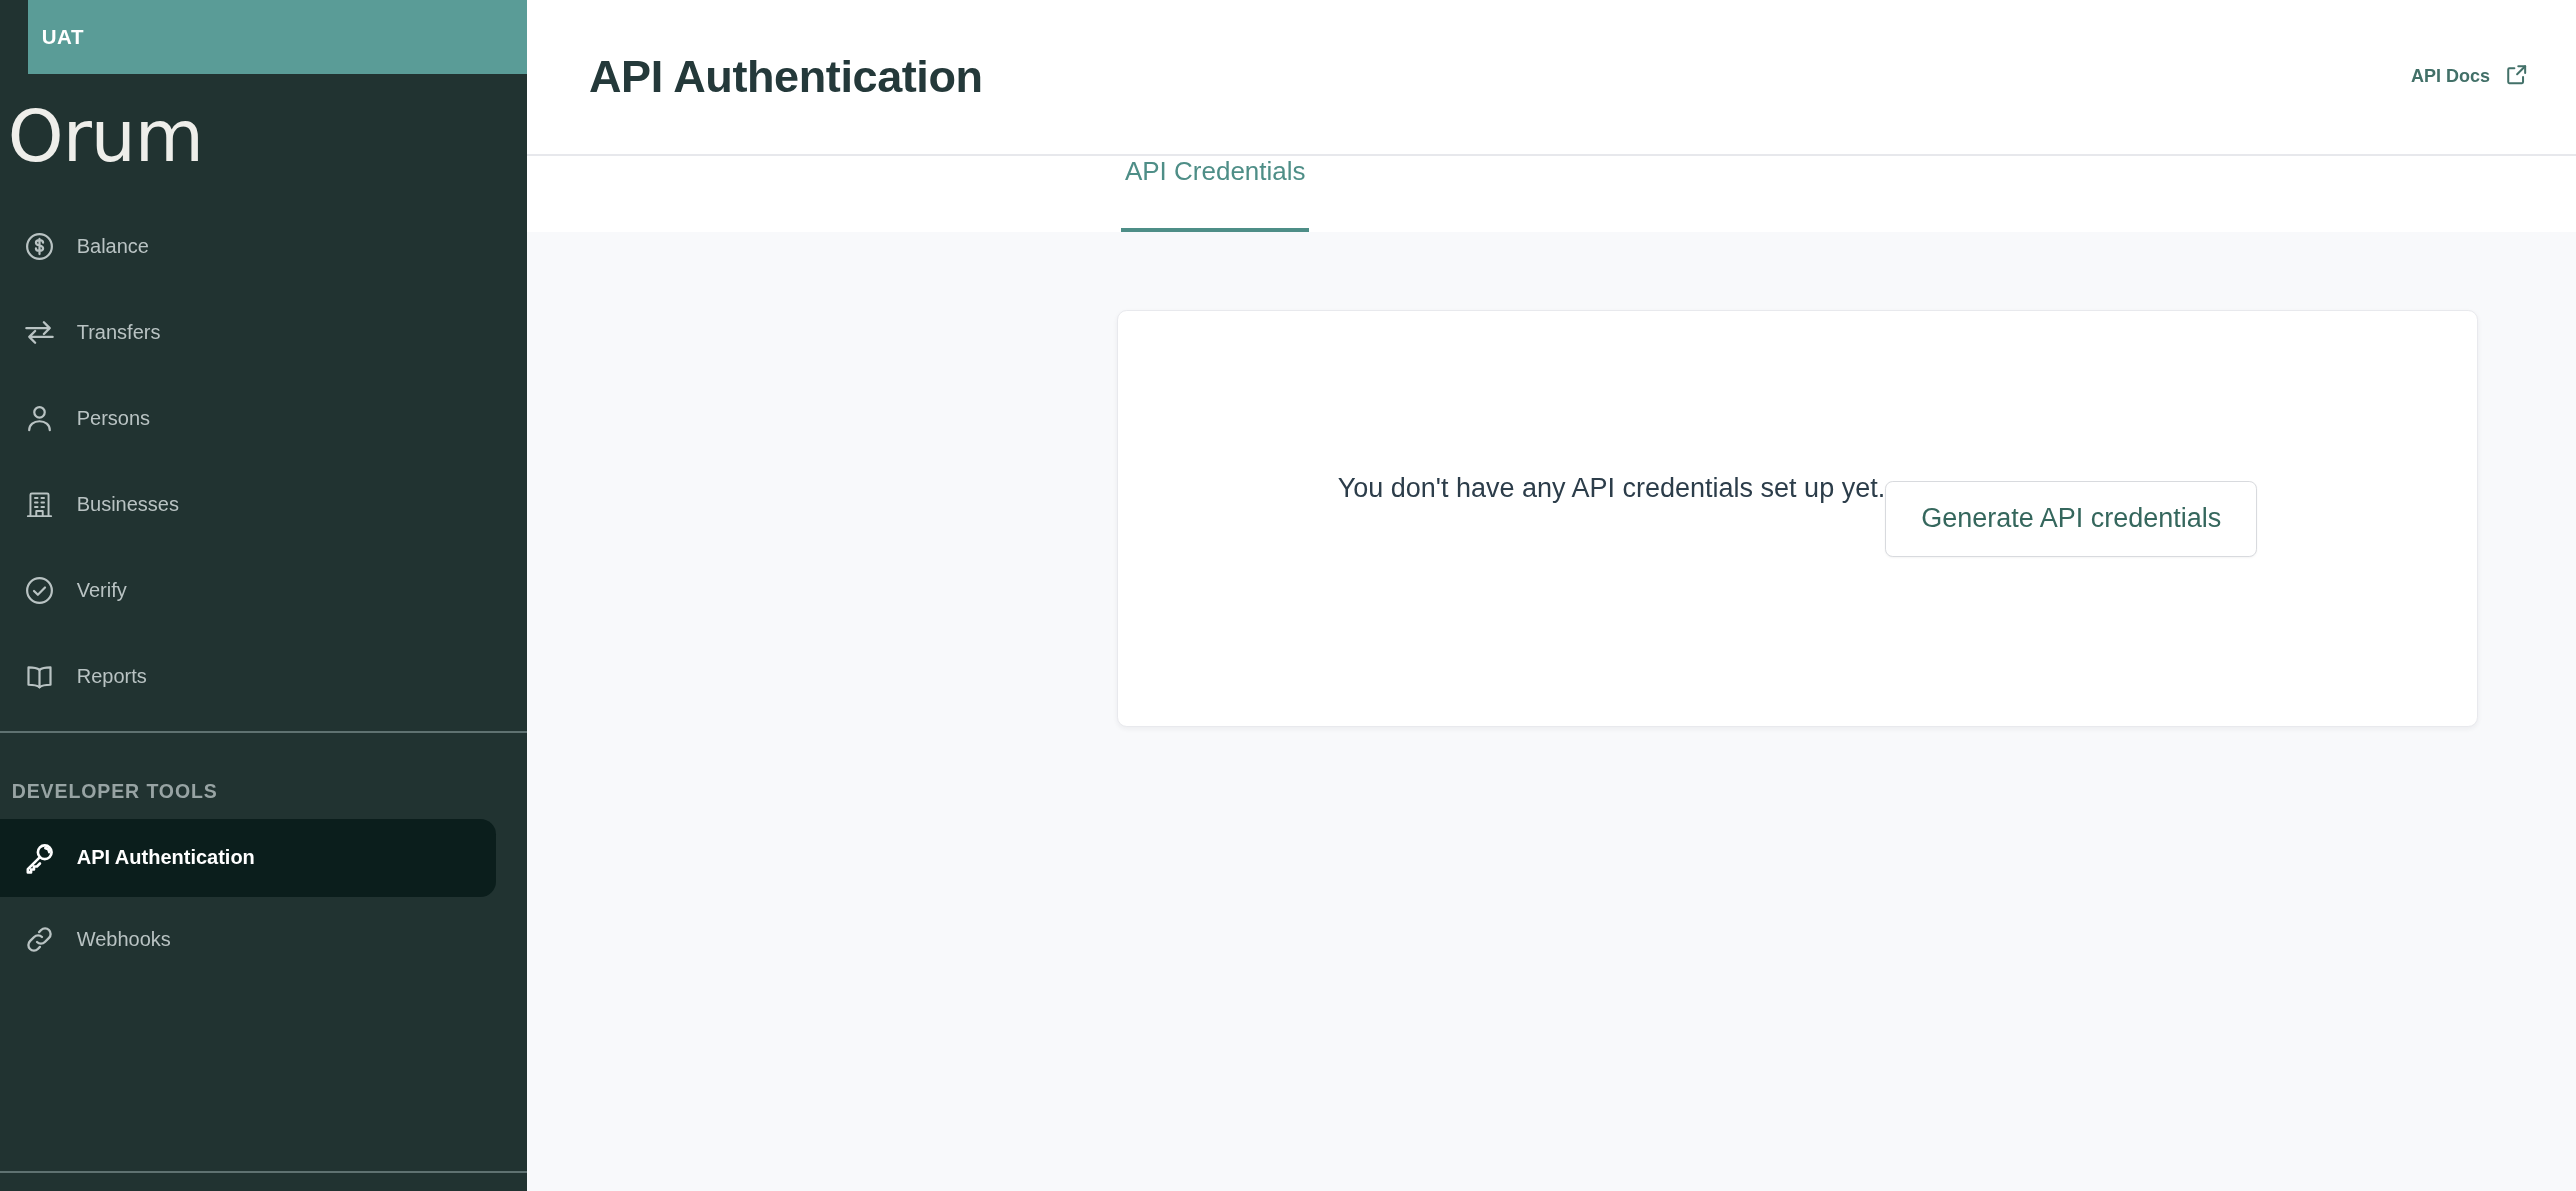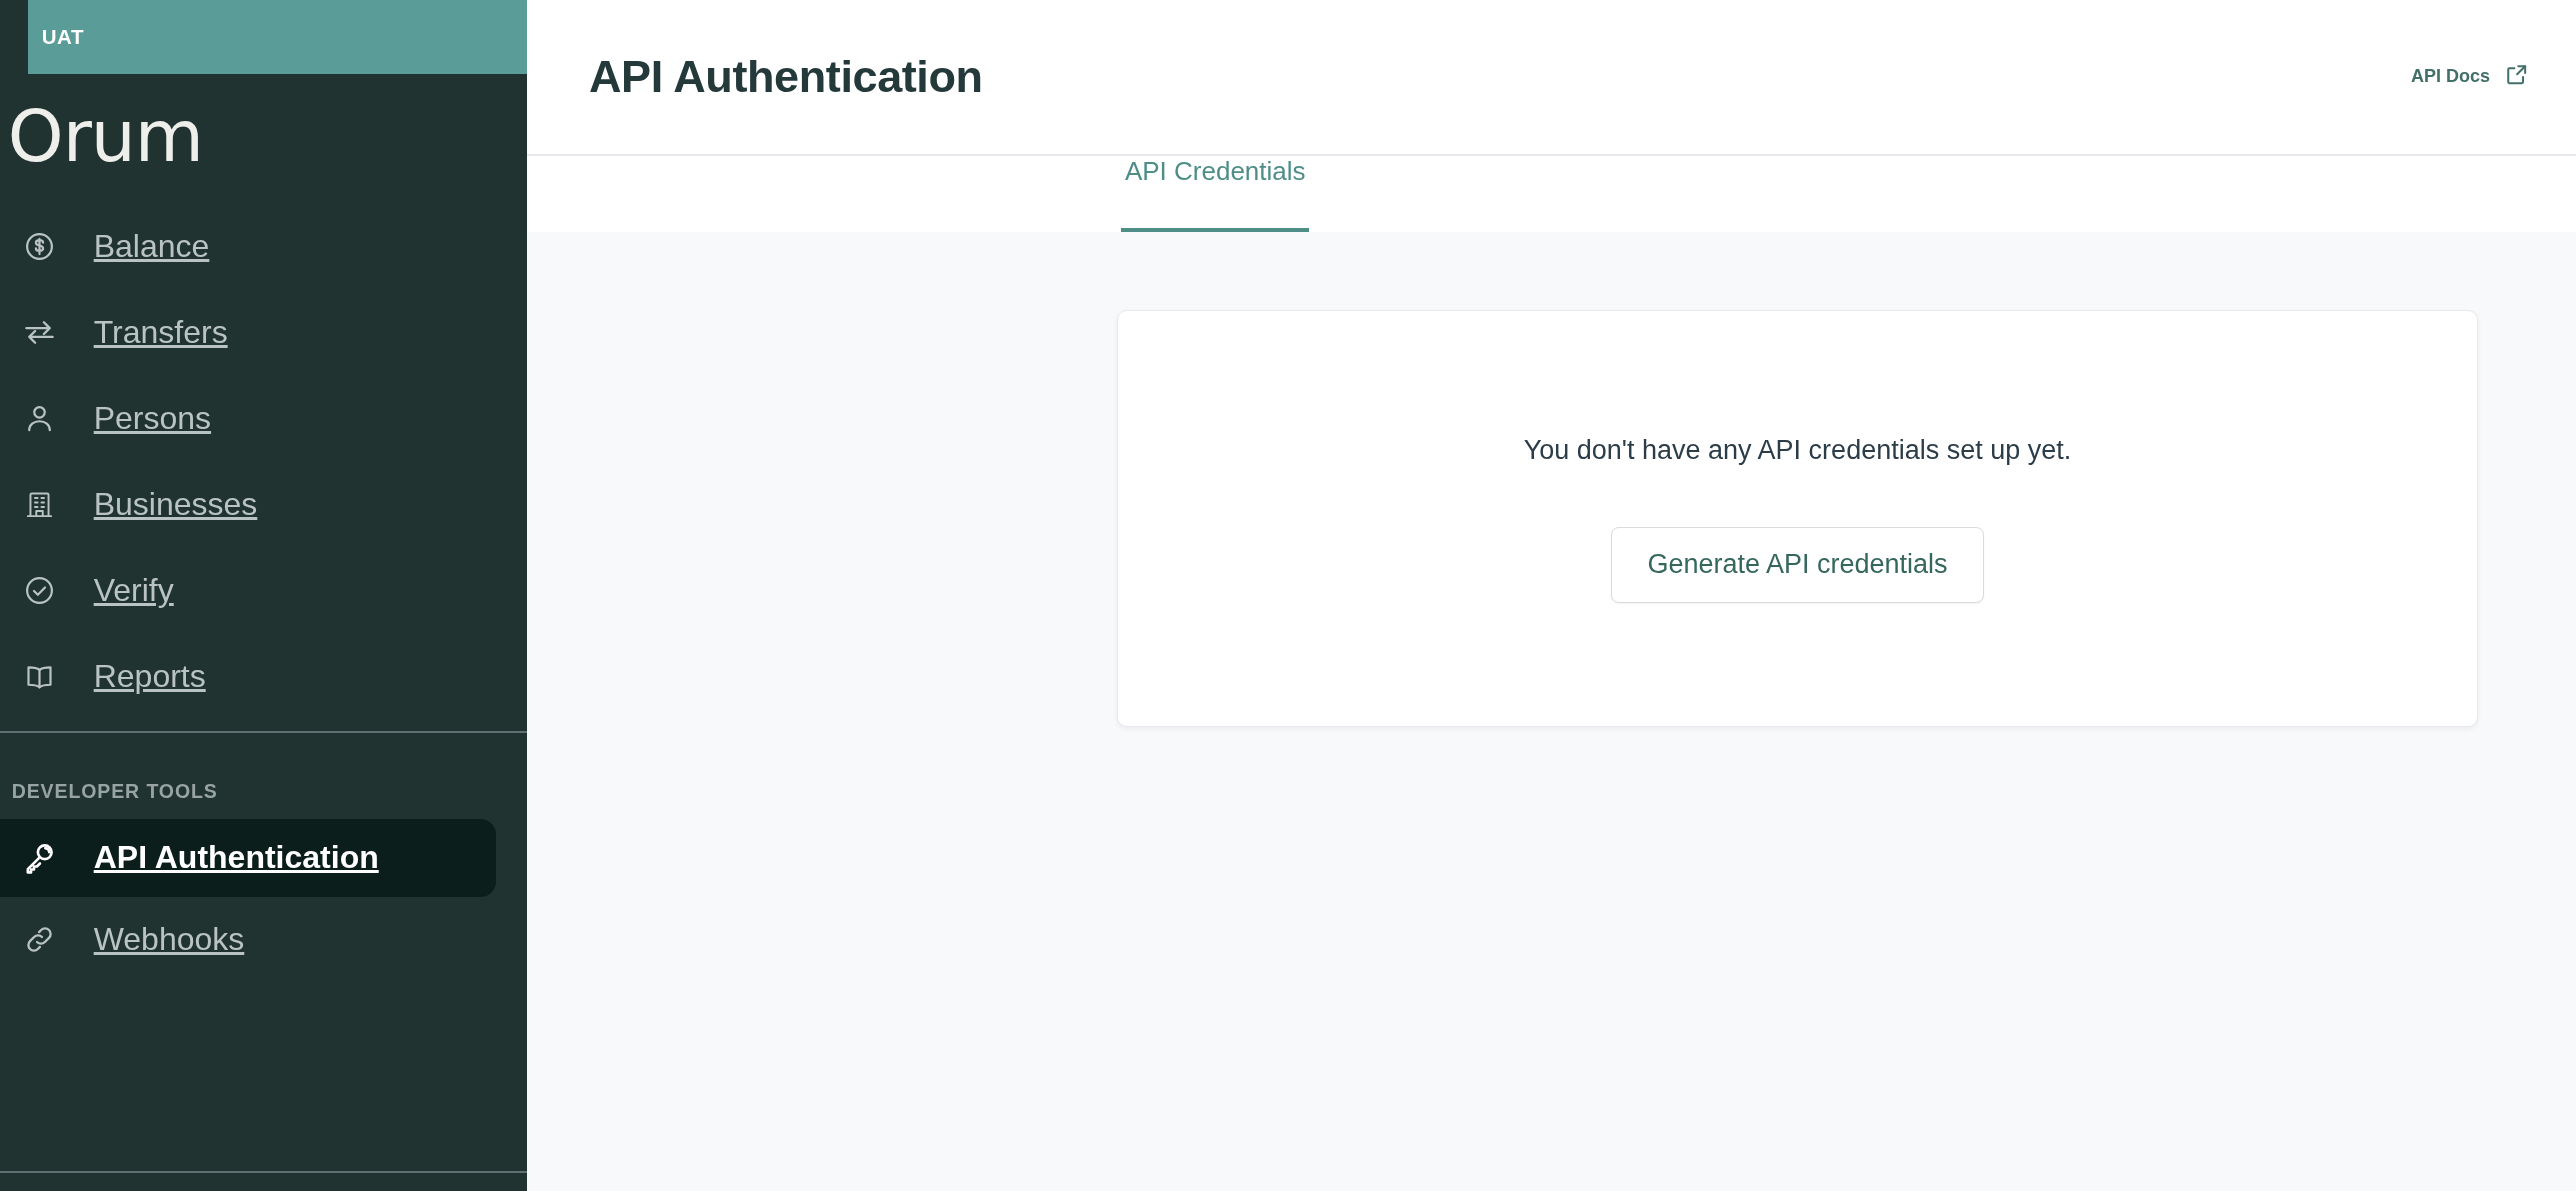--- a/index.html
+++ b/index.html
@@ -65,25 +65,24 @@
   .nav-item .nav-icon {
     width: 55px;
     min-width: 55px;
     display: flex;
     align-items: center;
     justify-content: center;
     color: #b9c3c3;
   }
   .nav-item .nav-label {
     color: #b9c3c3;
-    font-size: 32px;
+    font-size: 20px;
     font-weight: 500;
-    margin-left: 27px;
+    margin-left: 10px;
     white-space: nowrap;
-    text-decoration: underline;
   }
   .sidebar-divider {
     height: 2px;
     background: #5f7271;
     width: 100%;
     margin-top: 11.7px;
   }
   .section-title {
     color: #98a4a4;
     font-size: 19.5px;
@@ -165,21 +164,21 @@
     flex: 1 1 auto;
     padding: 78px 98px 0 590px;
   }
   .card {
     background: #ffffff;
     border: 1px solid #e8e9ed;
     border-radius: 9.8px;
     box-shadow: 0 2px 4.9px rgba(30,35,45,0.06);
     height: 417px;
     display: flex;
-    flex-direction: column;
+    flex-direction: row;
     align-items: center;
     justify-content: center;
   }
   .empty-text {
     font-size: 27px;
     color: #2c3d4a;
     margin-bottom: 61px;
   }
   .generate-btn {
     background: #ffffff;

